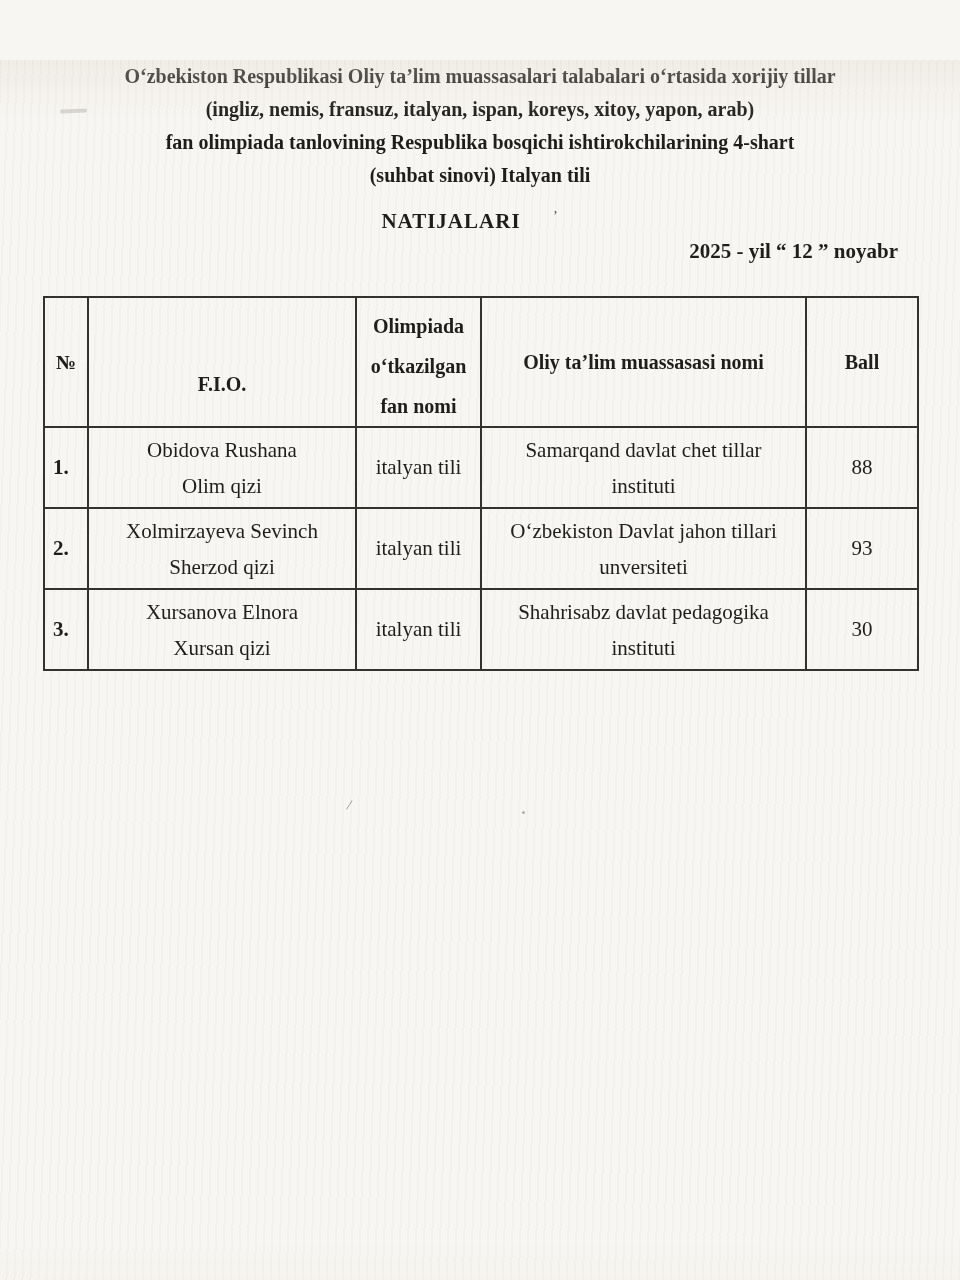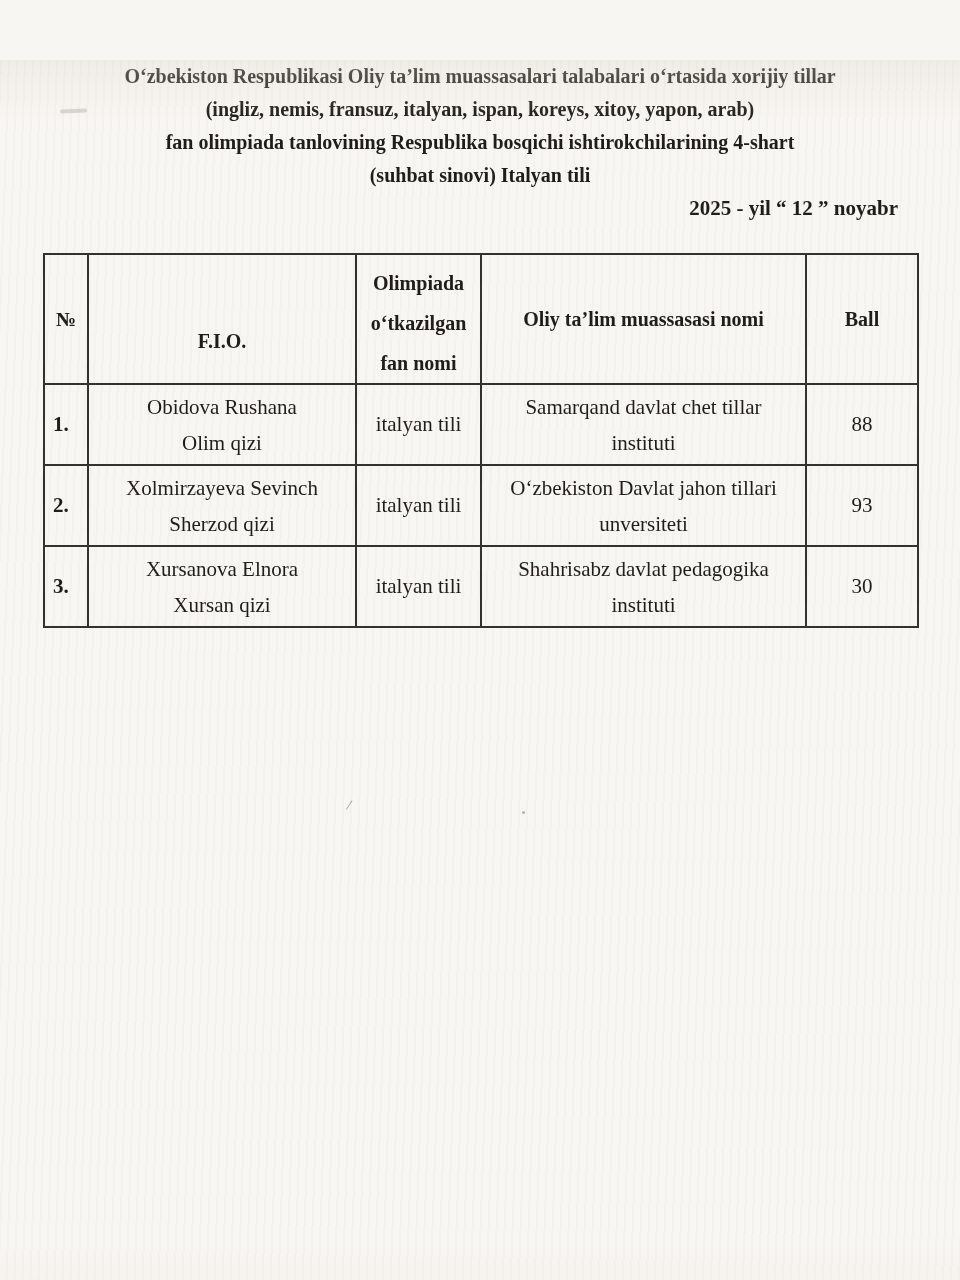--- a/index.html
+++ b/index.html
@@ -114,20 +114,24 @@
 
   <div class="smudge-top"></div>
 
   <div class="doc-title">
     <div>O‘zbekiston Respublikasi Oliy ta’lim muassasalari talabalari o‘rtasida xorijiy tillar</div>
     <div>(ingliz, nemis, fransuz, italyan, ispan, koreys, xitoy, yapon, arab)</div>
     <div>fan olimpiada tanlovining Respublika bosqichi ishtirokchilarining 4-shart</div>
     <div>(suhbat sinovi) Italyan tili</div>
   </div>
 
+  <div class="results-line">
+    <span>NATIJALARI</span>
+    <span class="tick">’</span>
+  </div>
 
   <div class="date-line">2025 - yil “ 12 ” noyabr</div>
 
   <table class="results-table">
     <colgroup>
       <col style="width:44px">
       <col style="width:268px">
       <col style="width:125px">
       <col style="width:325px">
       <col style="width:112px">

